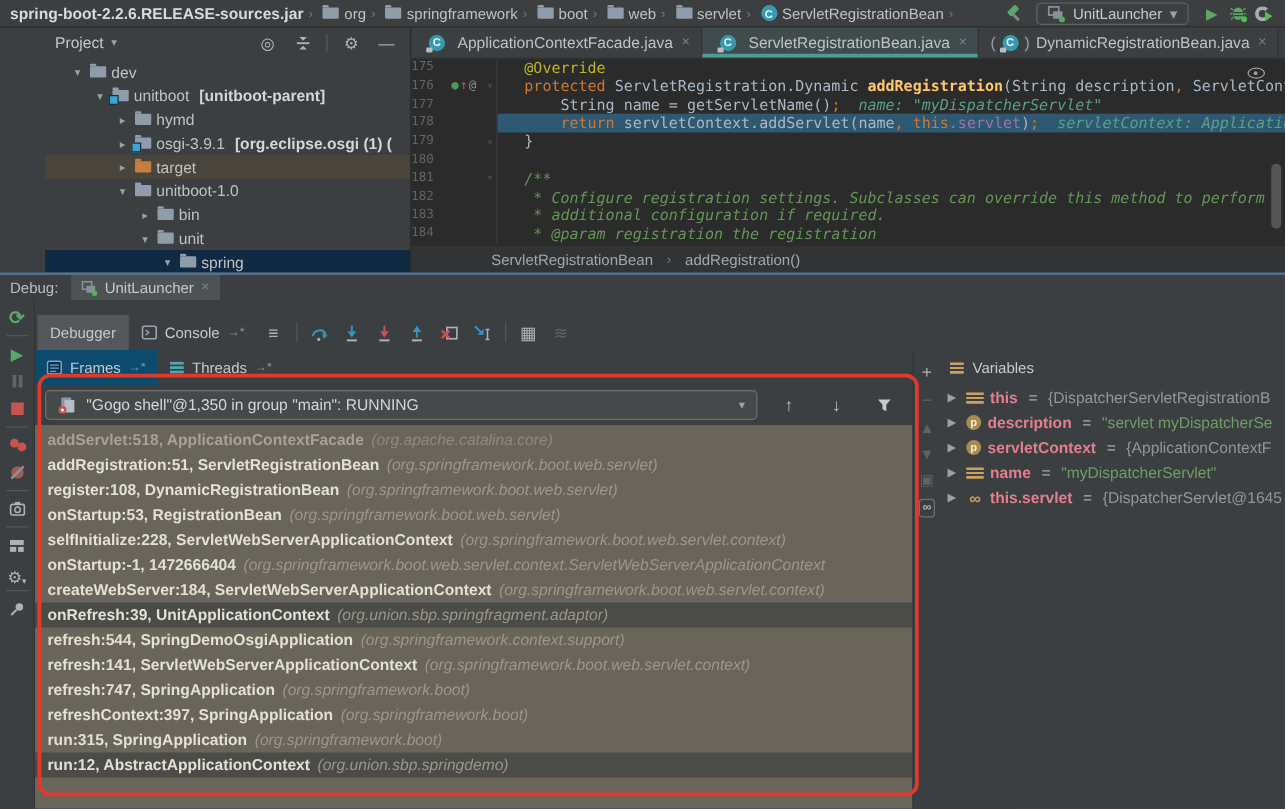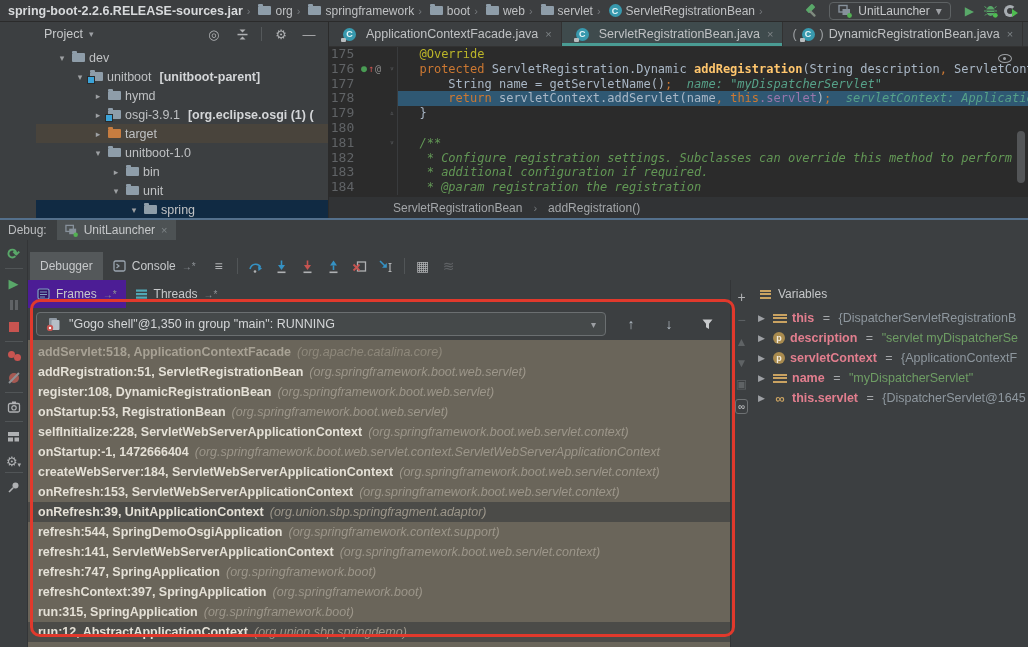--- a/index.html
+++ b/index.html
@@ -51,21 +51,21 @@
   .etab.active { background:#3F4B4D; }
   .etab.active::after { content:""; position:absolute; left:0; right:0; bottom:0; height:3px; background:var(--tab-underline,#4A9C94); }
   .etab .x { color:#7E8487; margin-left:2px; font-size:11px; }
   .etab .paren { color:#9DA0A3; }
   .tabico::after { content:""; position:absolute; left:-2px; bottom:-1px; width:5px; height:4px; background:#B9BDBF; border-radius:1px; }
   .etabs-end { margin-left:auto; display:flex; align-items:center; gap:4px; padding:0 10px; color:#9DA0A4; }
   .i-bars { width:10px; height:10px; background:linear-gradient(#9DA0A4 0 2px,transparent 2px 4px,#9DA0A4 4px 6px,transparent 6px 8px,#9DA0A4 8px 10px); display:inline-block; }
 
   .codearea { position:relative; flex:1; overflow:hidden; font-family:"DejaVu Sans Mono", monospace; font-size:12px; }
   .code-line { display:flex; height:14.8px; line-height:14.8px; white-space:pre; }
-  .ln { width:32px; flex:none; text-align:center; color:#606366; font-size:13px; padding-right:5px; }
+  .ln { width:32px; flex:none; text-align:left; color:#606366; font-size:10px; padding-right:5px; }
   .gmarks { width:26px; flex:none; display:flex; align-items:center; gap:1px; font-size:10px; }
   .fold { width:11px; flex:none; color:#606366; font-size:8px; text-align:center; border-right:1px solid #393B3D; }
   .ctext { flex:1; padding-left:7px; min-width:0; overflow:hidden; }
   .code-line.exec .ctext { background:var(--exec-line,#2F5873); }
   .tok-pln{color:#A9B7C6} .tok-kw{color:#CC7832} .tok-ann{color:#BBB529}
   .tok-mth{color:#FFC66D; font-weight:bold} .tok-fld{color:#9876AA}
   .tok-cmt{color:#629755; font-style:italic} .tok-hint{color:#56A189; font-style:italic}
   .tok-g-green{color:#499C54} .tok-g-red{color:#C75450} .tok-g-gray{color:#8C8C8C}
   .vscroll { position:absolute; right:3px; top:84px; width:8px; height:52px; background:#5A5D5F; border-radius:4px; opacity:.85; }
   .i-eye { position:absolute; top:7px; right:16px; width:14px; height:9px; border:1.5px solid #9DA0A4; border-radius:50%; }
@@ -98,21 +98,21 @@
   .ttab.sel { background:#54585A; }
   .pin-note { color:#8E9296; font-size:10px; }
   .tbi { width:26px; height:24px; display:flex; align-items:center; justify-content:center; }
   .i-menu { color:#AFB1B3; font-size:14px; font-weight:bold; }
   .dsepv { width:1px; height:16px; background:#515557; margin:0 5px; }
 
   .panels { flex:1; display:flex; min-height:0; }
   .framespanel { width:702px; flex:none; display:flex; flex-direction:column; min-width:0; }
   .ftabs { height:28px; display:flex; align-items:stretch; }
   .ftab { display:flex; align-items:center; gap:6px; padding:0 9px; color:#C6C8CA; }
-  .ftab.sel { background:#4c1d95; }
+  .ftab.sel { background:#0c4a6e; }
   .threadrow { height:32px; display:flex; align-items:center; padding:0 10px 0 8px; gap:12px; }
   .threadbox { flex:1; height:24px; border:1px solid #6B6F71; border-radius:4px; background:#45494A;
     display:flex; align-items:center; gap:8px; padding:0 9px; color:#D4D6D8; font-size:12.5px; }
   .tbtn { color:#B4BEC7; font-size:14px; width:26px; text-align:center; }
   .flist { flex:1; background:var(--frames-bg,#6A655A); overflow:hidden; padding-top:2px; }
   .frame-row { height:20px; line-height:20px; padding-left:10px; white-space:nowrap; overflow:hidden; font-size:12.5px; }
   .fr-main { font-weight:bold; color:#E4E0D6; }
   .fr-pkg { font-style:italic; color:#9C968A; margin-left:6px; }
   .frame-row.dim .fr-main { color:#A8A295; } .frame-row.dim .fr-pkg { color:#8E887B; }
   .frame-row.selected { background:var(--selection-blue,#3573E1); }
@@ -585,23 +585,20 @@
               </div>
               <div class="frame-row">
                 <span class="fr-main">selfInitialize:228, ServletWebServerApplicationContext</span><span class="fr-pkg">(org.springframework.boot.web.servlet.context)</span>
               </div>
               <div class="frame-row">
                 <span class="fr-main">onStartup:-1, 1472666404</span><span class="fr-pkg">(org.springframework.boot.web.servlet.context.ServletWebServerApplicationContext</span>
               </div>
               <div class="frame-row">
                 <span class="fr-main">createWebServer:184, ServletWebServerApplicationContext</span><span class="fr-pkg">(org.springframework.boot.web.servlet.context)</span>
               </div>
-              <div class="frame-row">
-                <span class="fr-main">onRefresh:153, ServletWebServerApplicationContext</span><span class="fr-pkg">(org.springframework.boot.web.servlet.context)</span>
-              </div>
               <div class="frame-row dark">
                 <span class="fr-main">onRefresh:39, UnitApplicationContext</span><span class="fr-pkg">(org.union.sbp.springfragment.adaptor)</span>
               </div>
               <div class="frame-row">
                 <span class="fr-main">refresh:544, SpringDemoOsgiApplication</span><span class="fr-pkg">(org.springframework.context.support)</span>
               </div>
               <div class="frame-row">
                 <span class="fr-main">refresh:141, ServletWebServerApplicationContext</span><span class="fr-pkg">(org.springframework.boot.web.servlet.context)</span>
               </div>
               <div class="frame-row">

